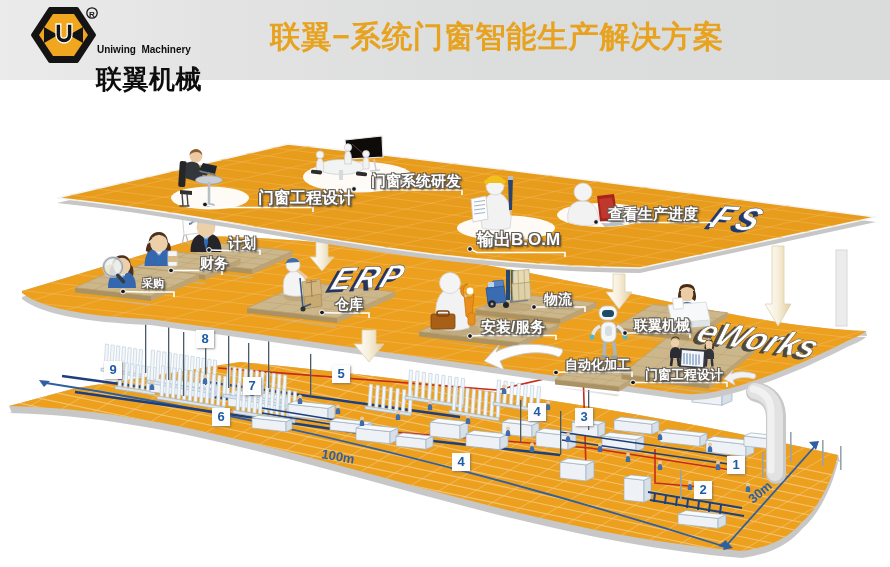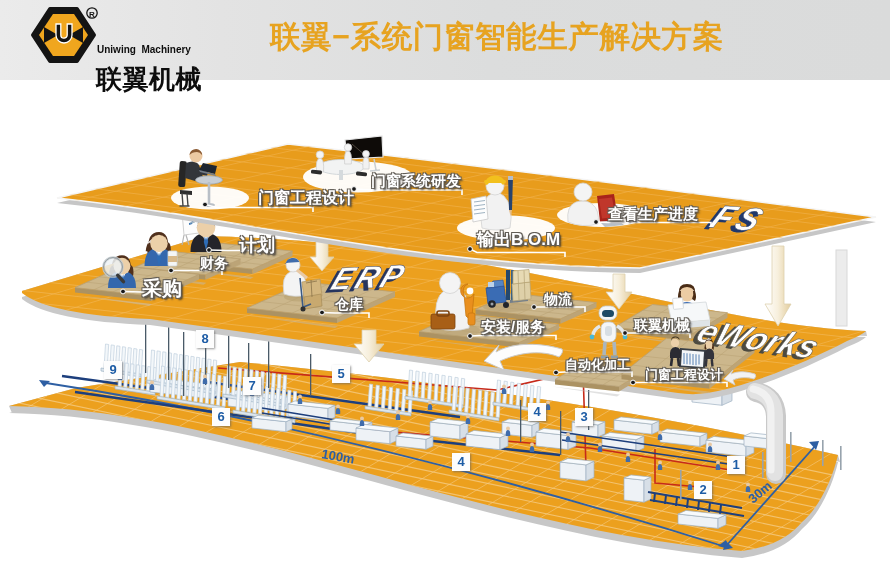--- a/index.html
+++ b/index.html
@@ -855,25 +855,25 @@
 <div id="labels">
 
 <div class="lbl" style="left:217px;top:190px;font-size:16px;padding-left:41px;">门窗工程设计</div>
 
 <div class="lbl" style="left:371px;top:173px;font-size:15px;">门窗系统研发</div>
 
 <div class="lbl" style="left:477px;top:231px;font-size:17px;">输出B.O.M</div>
 
 <div class="lbl" style="left:608px;top:206px;font-size:15px;">查看生产进度</div>
 
-<div class="lbl" style="left:239px;top:236px;font-size:18px;">计划</div>
+<div class="lbl" style="left:228px;top:236px;font-size:14px;">计划</div>
 
 <div class="lbl" style="left:200px;top:256px;font-size:14px;">财务</div>
 
-<div class="lbl" style="left:142px;top:278px;font-size:20px;">采购</div>
+<div class="lbl" style="left:142px;top:278px;font-size:11px;">采购</div>
 
 <div class="lbl" style="left:335px;top:298px;font-size:14px;font-family:Liberation Mono, monospace;">仓库</div>
 
 <div class="lbl" style="left:544px;top:292px;font-size:14px;">物流</div>
 
 <div class="lbl" style="left:481px;top:319px;font-size:15px;">安装/服务</div>
 
 <div class="lbl" style="left:634px;top:318px;font-size:14px;">联翼机械</div>
 
 <div class="lbl" style="left:565px;top:358px;font-size:13px;">自动化加工</div>

